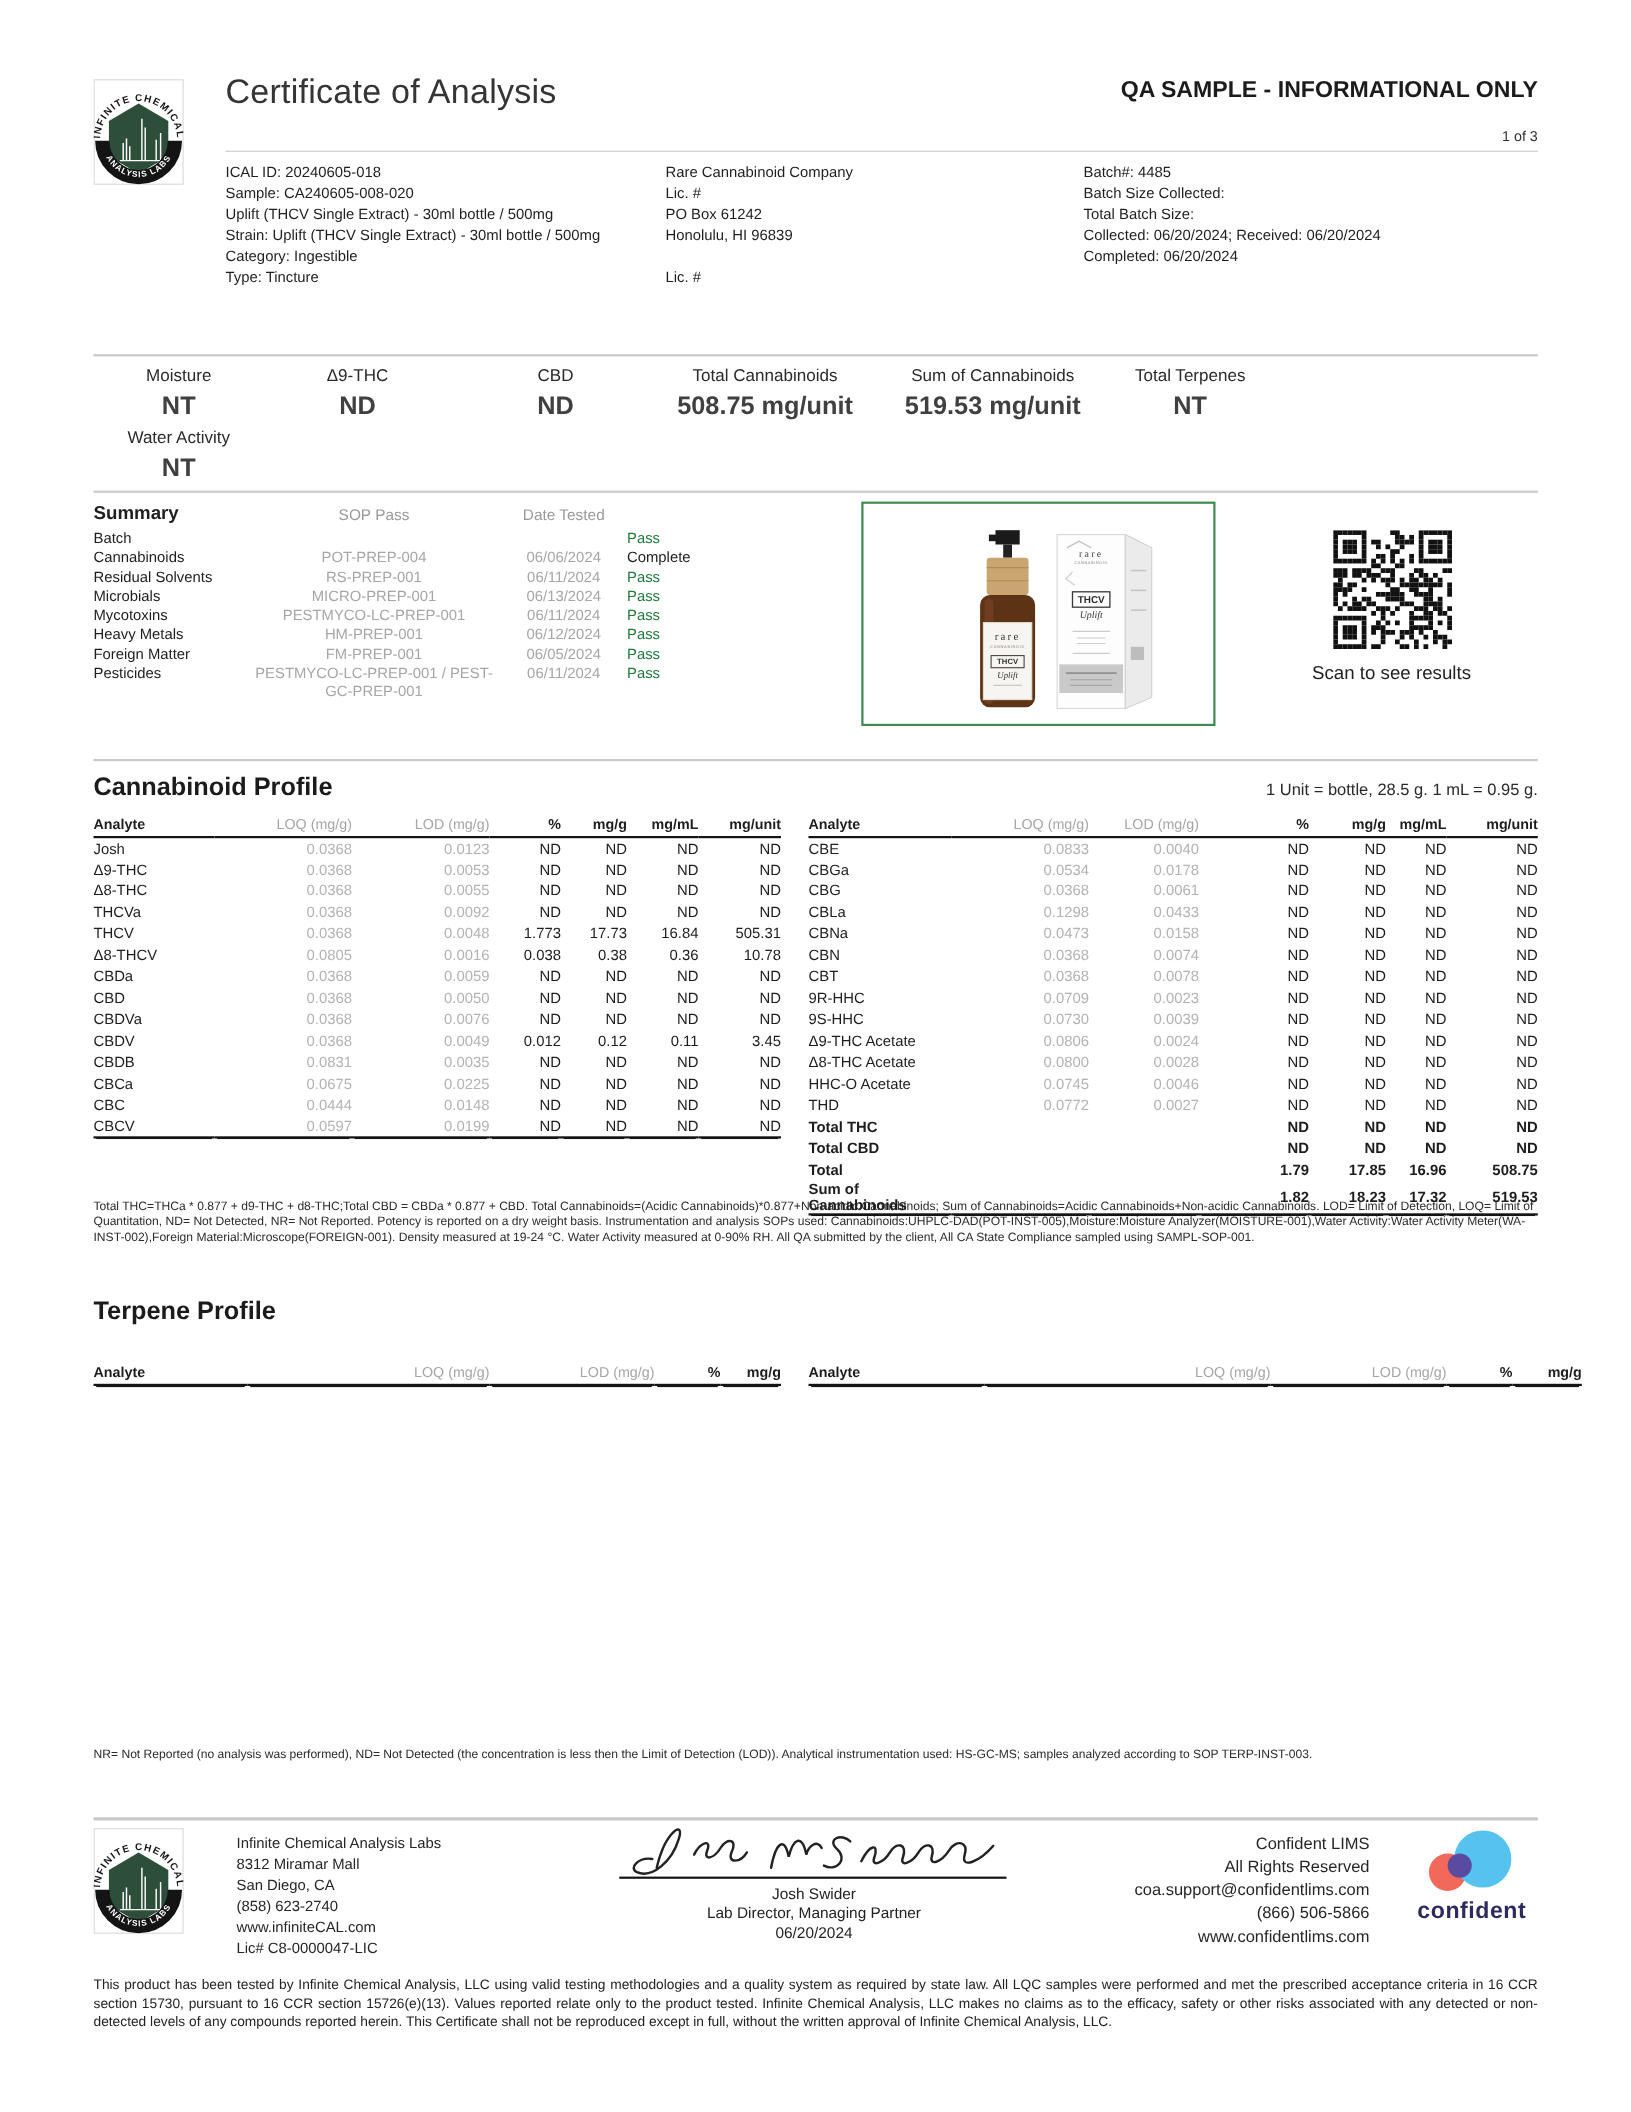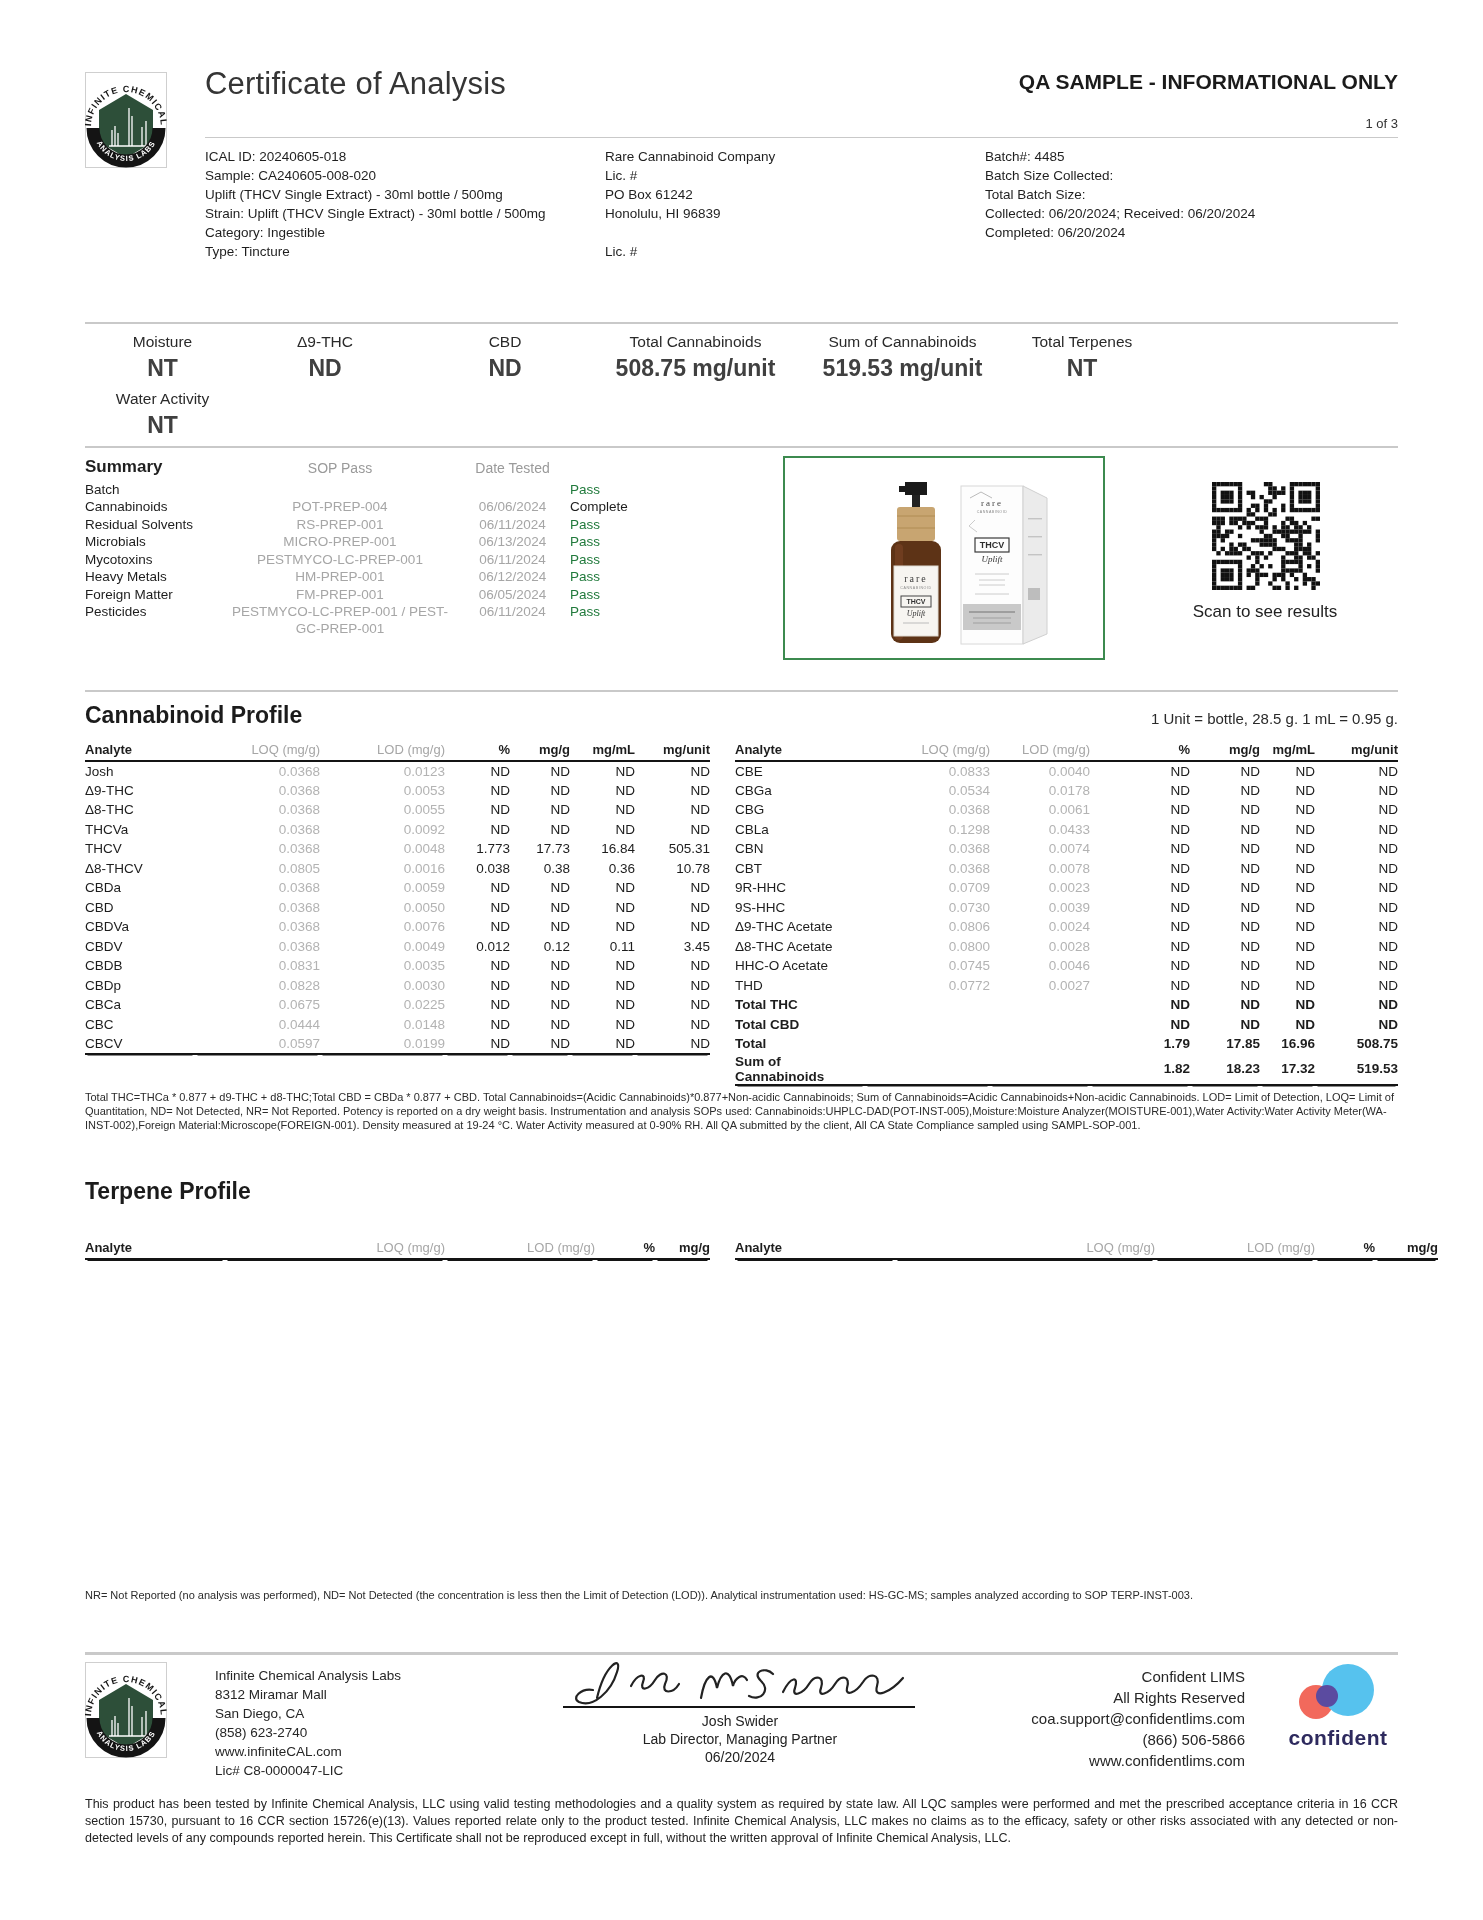--- a/index.html
+++ b/index.html
@@ -687,29 +687,20 @@
           <tr>
             <td class="col0">CBDB</td>
             <td class="col1">0.0831</td>
             <td class="col2">0.0035</td>
             <td class="col3">ND</td>
             <td class="col4">ND</td>
             <td class="col5">ND</td>
             <td class="col6">ND</td>
           </tr>
           <tr>
-            <td class="col0">CBDp</td>
-            <td class="col1">0.0828</td>
-            <td class="col2">0.0030</td>
-            <td class="col3">ND</td>
-            <td class="col4">ND</td>
-            <td class="col5">ND</td>
-            <td class="col6">ND</td>
-          </tr>
-          <tr>
             <td class="col0">CBCa</td>
             <td class="col1">0.0675</td>
             <td class="col2">0.0225</td>
             <td class="col3">ND</td>
             <td class="col4">ND</td>
             <td class="col5">ND</td>
             <td class="col6">ND</td>
           </tr>
           <tr>
             <td class="col0">CBC</td>
@@ -780,20 +771,29 @@
             <td class="col2">0.0061</td>
             <td class="col3">ND</td>
             <td class="col4">ND</td>
             <td class="col5">ND</td>
             <td class="col6">ND</td>
           </tr>
           <tr>
             <td class="col0">CBLa</td>
             <td class="col1">0.1298</td>
             <td class="col2">0.0433</td>
+            <td class="col3">ND</td>
+            <td class="col4">ND</td>
+            <td class="col5">ND</td>
+            <td class="col6">ND</td>
+          </tr>
+          <tr>
+            <td class="col0">CBNa</td>
+            <td class="col1">0.0473</td>
+            <td class="col2">0.0158</td>
             <td class="col3">ND</td>
             <td class="col4">ND</td>
             <td class="col5">ND</td>
             <td class="col6">ND</td>
           </tr>
           <tr>
             <td class="col0">CBN</td>
             <td class="col1">0.0368</td>
             <td class="col2">0.0074</td>
             <td class="col3">ND</td>

